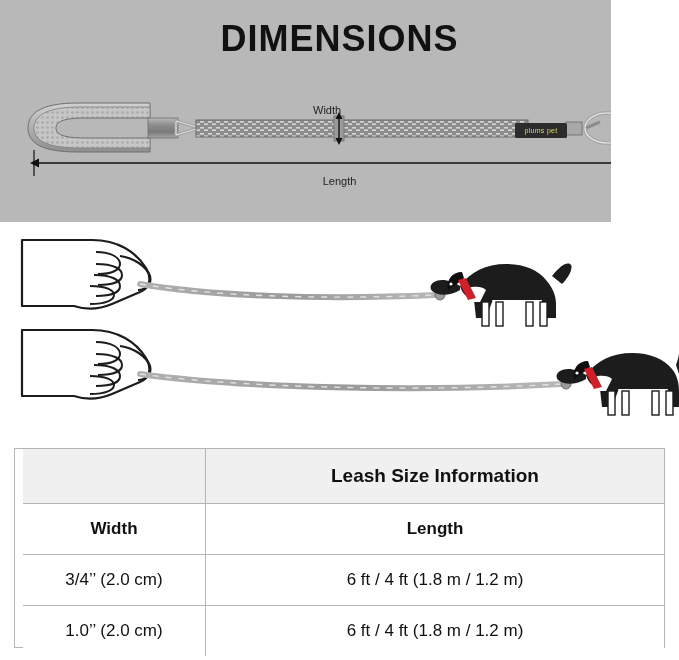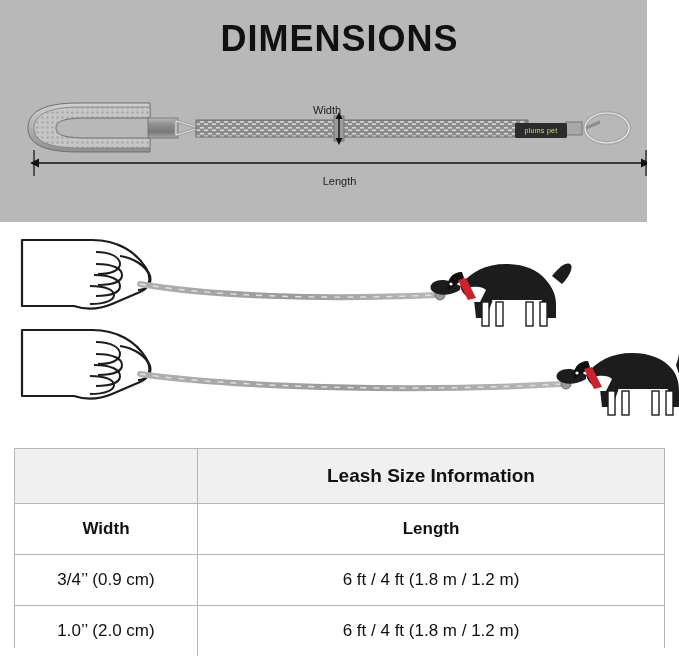--- a/index.html
+++ b/index.html
@@ -15,21 +15,20 @@
     position: relative;
   }
 
   
   .panel-top {
     position: relative;
     width: 611px;
     height: 222px;
     background: #b8b8b8;
     overflow: hidden;
-    padding-left: 36px;
   }
   .dim-title {
     position: absolute;
     top: 18px;
     left: 0;
     width: 679px;
     text-align: center;
     font-size: 36px;
     font-weight: bold;
     letter-spacing: 1px;
@@ -82,20 +81,21 @@
 
   
   .table-wrap {
     position: absolute;
     left: 14px;
     top: 448px;
     width: 651px;
     height: 200px;
     border: 1px solid #b5b5b5;
     box-sizing: border-box;
+    padding-left: 8px;
   }
   .tbl {
     border-collapse: collapse;
     width: 100%;
     height: 100%;
     table-layout: fixed;
   }
   .tbl td {
     border: 1px solid #b5b5b5;
     text-align: center;
@@ -307,21 +307,21 @@
     <tbody>
         <tr>
       <td class="corner-cell first-col"></td>
       <td class="title-cell last-col" colspan="1">Leash Size Information</td>
     </tr>
     <tr>
       <td class="head-cell first-col">Width</td>
       <td class="head-cell last-col">Length</td>
     </tr>
     <tr>
-      <td class="data-cell first-col">3/4’’ (0.9 cm)</td>
+      <td class="data-cell first-col">3/4’’ (2.0 cm)</td>
       <td class="data-cell last-col">6 ft / 4 ft (1.8 m / 1.2 m)</td>
     </tr>
     <tr class="last-row">
       <td class="data-cell first-col">1.0’’ (2.0 cm)</td>
       <td class="data-cell last-col">6 ft / 4 ft (1.8 m / 1.2 m)</td>
     </tr>
   </tbody>
     </table>
 </div>
 

